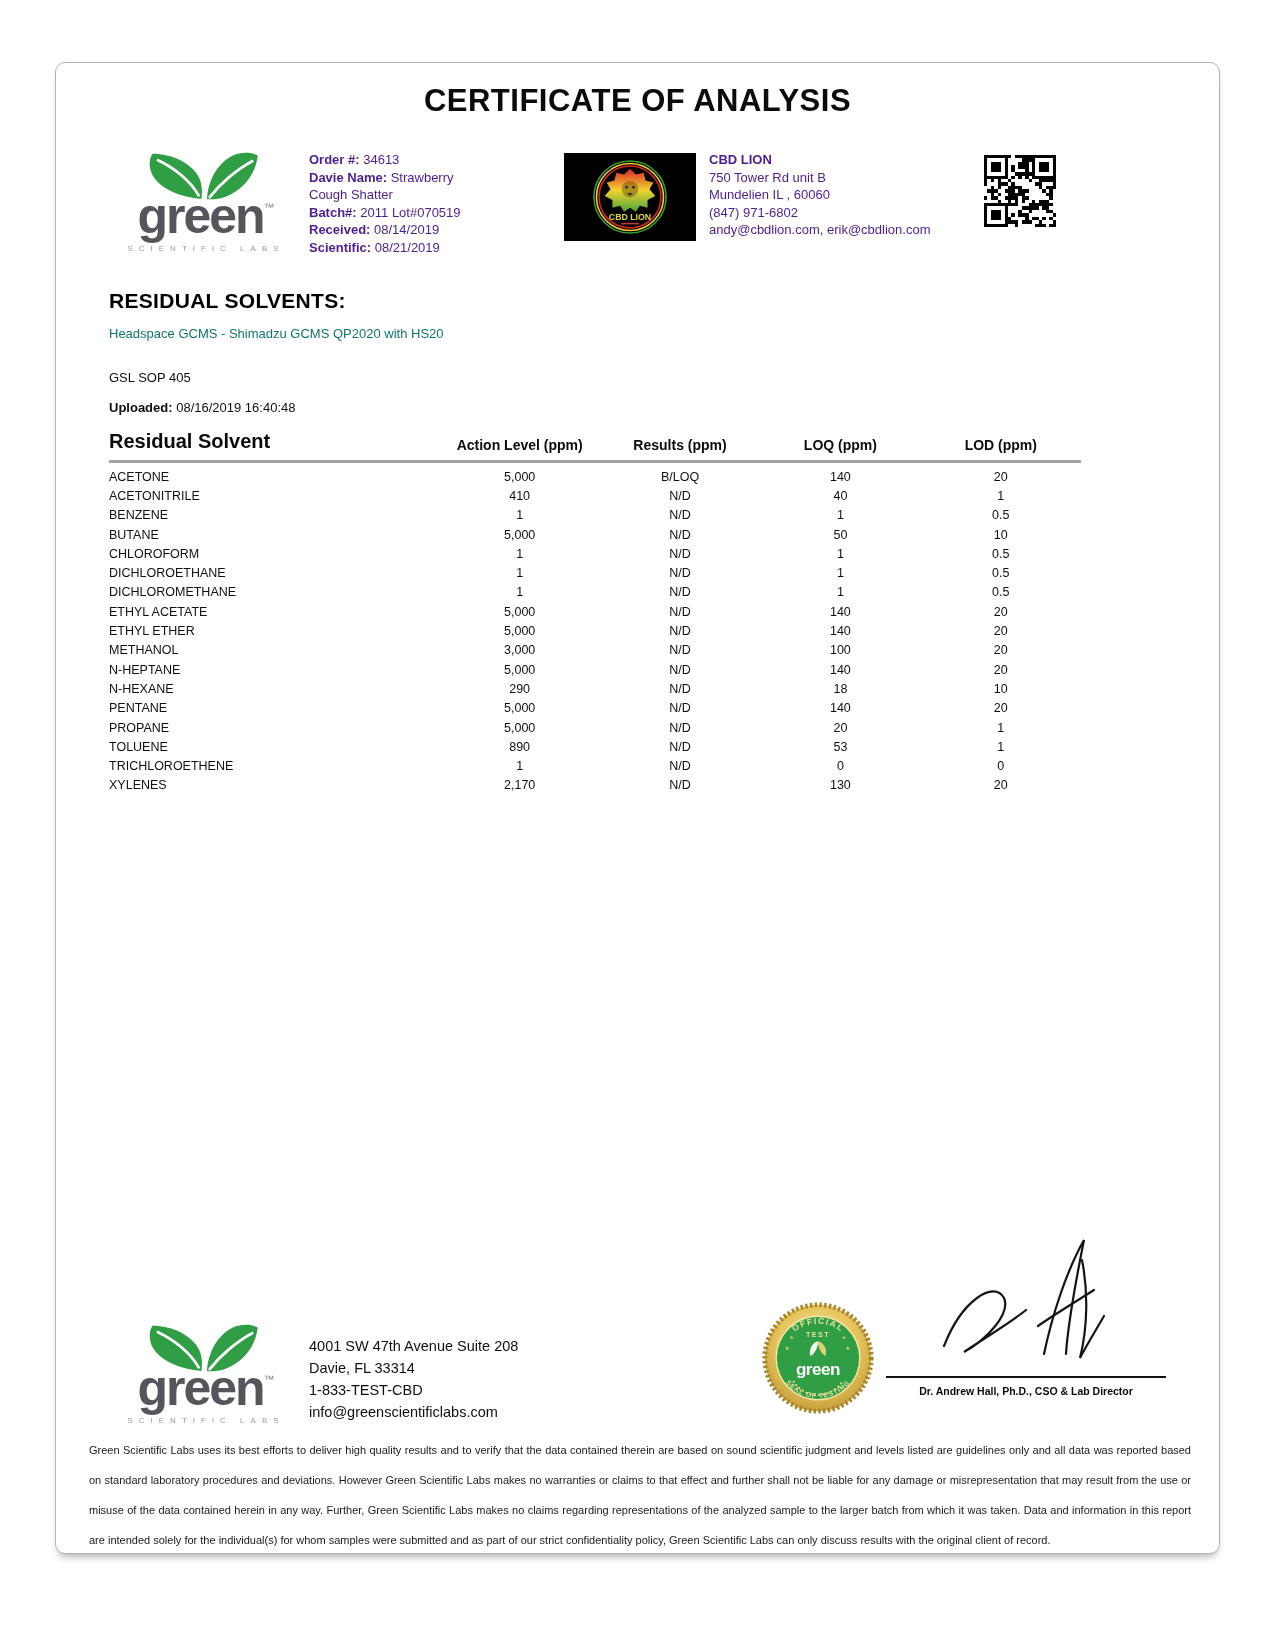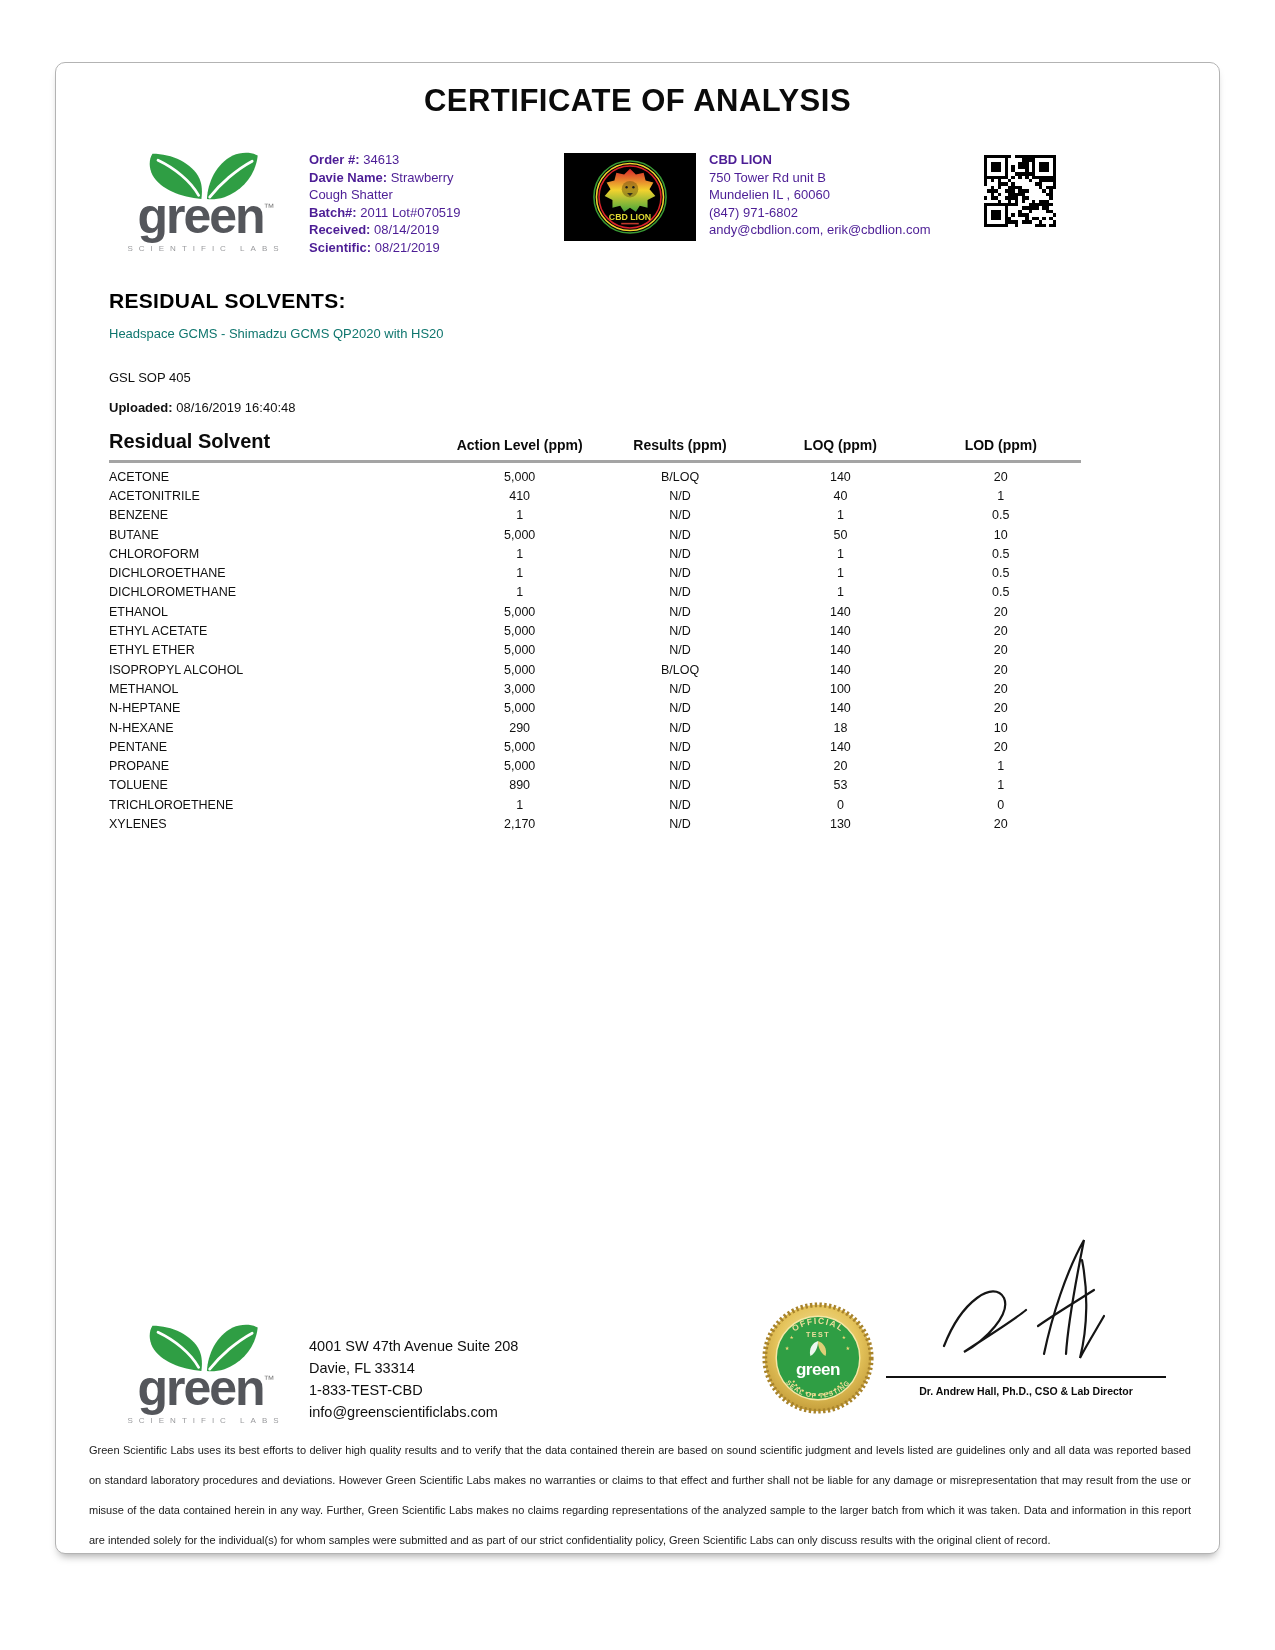--- a/index.html
+++ b/index.html
@@ -612,44 +612,30 @@
             <td>0.5</td>
           </tr>
           <tr>
             <td class="solvent">DICHLOROMETHANE</td>
             <td>1</td>
             <td>N/D</td>
             <td>1</td>
             <td>0.5</td>
           </tr>
           <tr>
-            <td class="solvent">ETHANOL</td>
+            <td class="solvent">ETHYL ACETATE</td>
             <td>5,000</td>
             <td>N/D</td>
             <td>140</td>
             <td>20</td>
           </tr>
           <tr>
-            <td class="solvent">ETHYL ACETATE</td>
-            <td>5,000</td>
-            <td>N/D</td>
-            <td>140</td>
-            <td>20</td>
-          </tr>
-          <tr>
             <td class="solvent">ETHYL ETHER</td>
             <td>5,000</td>
             <td>N/D</td>
-            <td>140</td>
-            <td>20</td>
-          </tr>
-          <tr>
-            <td class="solvent">ISOPROPYL ALCOHOL</td>
-            <td>5,000</td>
-            <td>B/LOQ</td>
             <td>140</td>
             <td>20</td>
           </tr>
           <tr>
             <td class="solvent">METHANOL</td>
             <td>3,000</td>
             <td>N/D</td>
             <td>100</td>
             <td>20</td>
           </tr>

